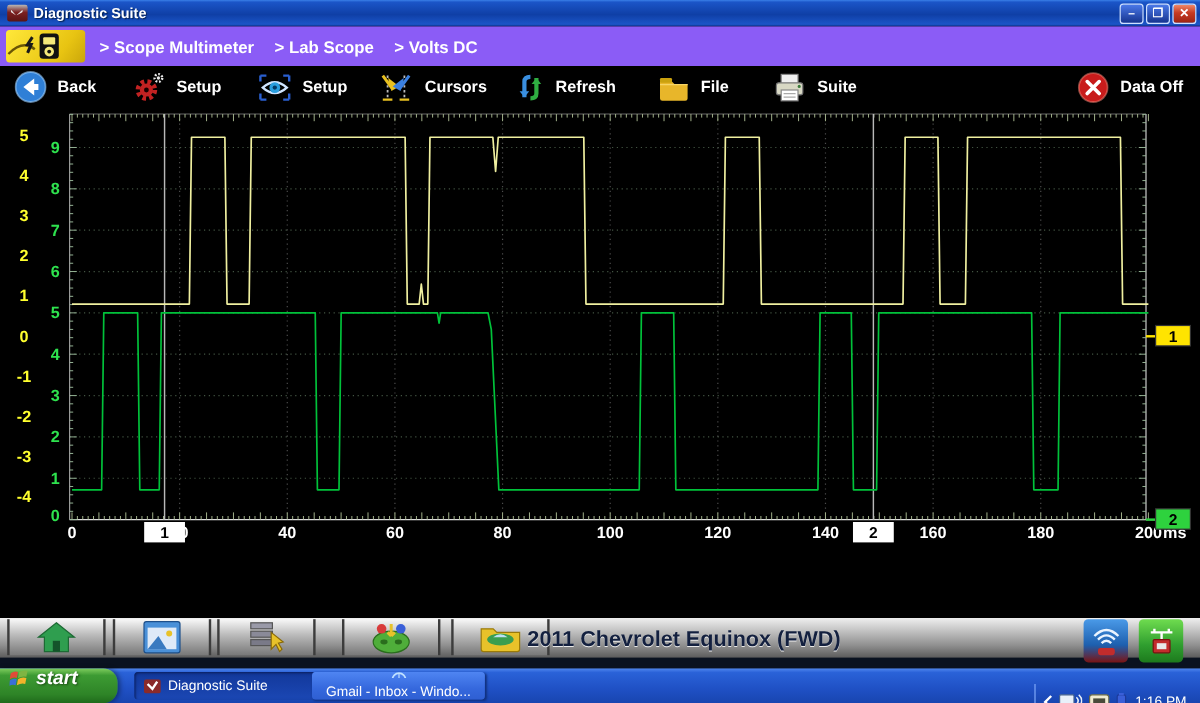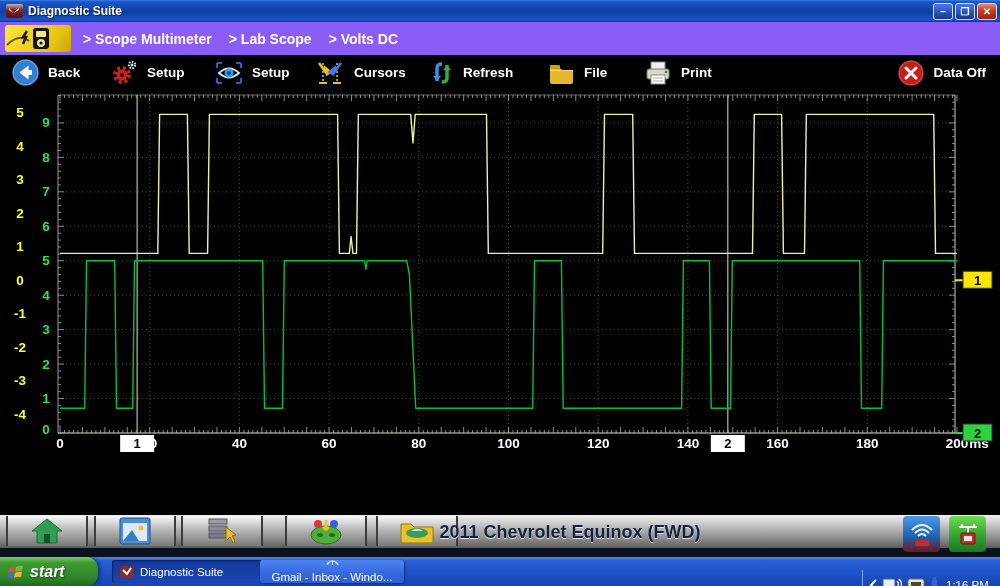--- a/index.html
+++ b/index.html
@@ -35,21 +35,21 @@
     background:linear-gradient(#efefef 0%,#c6c6c6 30%,#8e8e8e 70%,#5c5c5c 100%);}
   .vtab{position:absolute;top:1px;height:30px;width:78px;border-left:2px solid #3c3c3c;border-right:2px solid #3c3c3c;
     background:linear-gradient(#f8f8f8,#b9b9b9 45%,#787878);display:flex;align-items:center;justify-content:center;}
   .vtitle{position:absolute;top:7px;left:340px;width:460px;text-align:center;color:#13203f;font-weight:bold;font-size:18px;text-shadow:0 1px 0 #e9e9e9;}
   .vicon-right{position:absolute;top:1px;width:37px;height:36px;border-radius:4px;display:flex;align-items:center;justify-content:center;}
   
   .taskbar{position:absolute;left:0;top:557px;width:1000px;height:29px;
     background:linear-gradient(#4f86ee 0%,#2a62d8 12%,#1f50c4 60%,#1845b0 100%);}
   .startbtn{position:absolute;left:0;top:0;height:29px;width:98px;border-radius:0 12px 12px 0;
     background:linear-gradient(#7fce5e 0%,#3d9b33 20%,#2e8427 75%,#1f6a1b 100%);
-    display:flex;align-items:center;gap:6px;padding-left:8px;box-sizing:border-box;box-shadow:2px 0 4px rgba(0,0,0,.4);}
+    display:flex;gap:6px;padding-left:8px;box-sizing:border-box;box-shadow:2px 0 4px rgba(0,0,0,.4);}
   .startbtn span{color:#fff;font-weight:bold;font-style:italic;font-size:16px;text-shadow:1px 1px 2px #1a4a12;}
   .taskitem{position:absolute;top:3px;height:23px;border-radius:3px;display:flex;align-items:center;gap:6px;
     padding:0 8px;color:#fff;font-size:11.5px;white-space:nowrap;overflow:hidden;}
   .taskitem.pressed{background:linear-gradient(#12389a,#1b47b4);box-shadow:inset 1px 1px 2px #0a1f60;}
   .taskitem.normal{background:linear-gradient(#4f85f2,#3568dd 60%,#2f5fd2);box-shadow:1px 1px 2px #10307e;flex-direction:column;}
   .tray{position:absolute;right:0;top:13px;height:29px;width:138px;display:flex;align-items:center;gap:5px;
     border-left:1px solid #7ea8f8;padding-left:6px;box-sizing:border-box;}
   .trayclock{color:#fff;font-size:11.5px;margin-left:2px;}
 </style>
 </head>
@@ -140,21 +140,21 @@
       <span>File</span>
     </div>
     <div class="tbtn" style="left:645px">
       <svg width="27" height="26">
         <rect x="6" y="2" width="14" height="8" fill="#f0f0f0" stroke="#888"></rect>
         <rect x="2" y="9" width="22" height="10" rx="2" fill="#d8d8c4" stroke="#777"></rect>
         <rect x="6" y="15" width="14" height="9" fill="#fff" stroke="#888"></rect>
         <path d="M8 18 h10 M8 21 h10" stroke="#aaa"></path>
         <circle cx="21" cy="12" r="1.3" fill="#3a7a3a"></circle>
       </svg>
-      <span>Print</span>
+      <span>Suite</span>
     </div>
     <div class="tbtn" style="right:14px">
       <svg width="26" height="26">
         <circle cx="13" cy="13" r="12" fill="#c81c1c"></circle>
         <circle cx="13" cy="13" r="12" fill="none" stroke="#ff8a7a" stroke-width="1.5" opacity=".5"></circle>
         <path d="M8 8 L18 18 M18 8 L8 18" stroke="#fff" stroke-width="3" stroke-linecap="round"></path>
       </svg>
       <span>Data Off</span>
     </div>
   </div>

